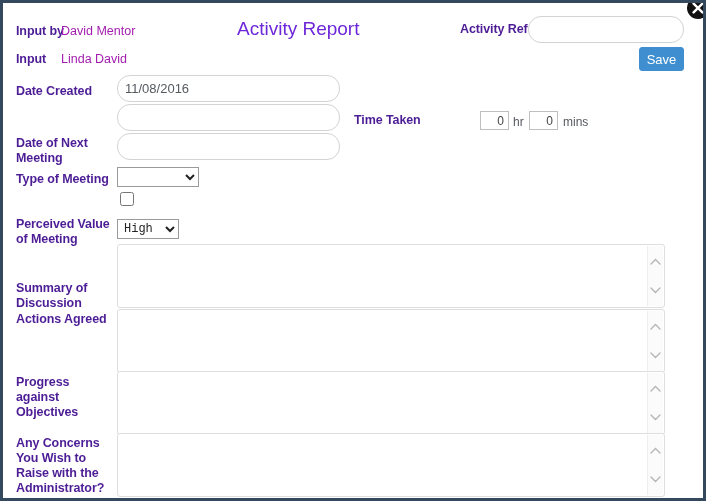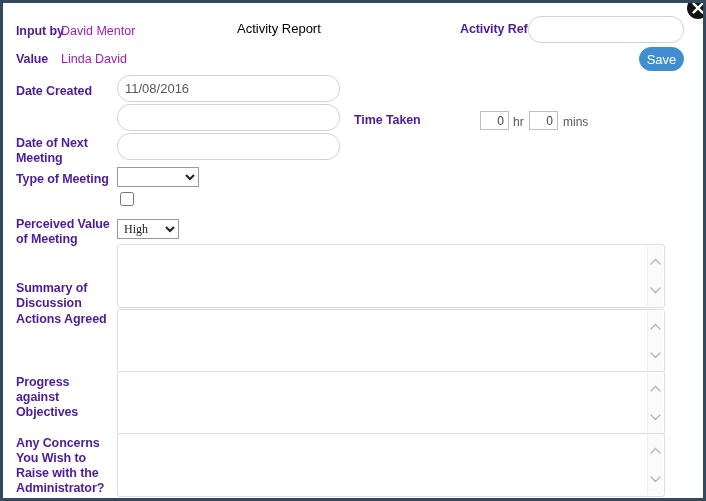--- a/index.html
+++ b/index.html
@@ -54,22 +54,22 @@
     color: #4c1d95;
     line-height: 15px;
     letter-spacing: -0.1px;
   }
   .val {
     font-size: 12.5px;
     color: #a21caf;
     line-height: 15px;
   }
   .title {
-    font-size: 13px;
-    color: #000000;
+    font-size: 19px;
+    color: #6d28d9;
     line-height: 22px;
     white-space: nowrap;
   }
 
   input.txt {
     box-sizing: border-box;
     font-family: "Liberation Sans", sans-serif;
     font-size: 13px;
     color: #555a5f;
     background: #ffffff;
@@ -90,21 +90,21 @@
     outline: none;
   }
   .unit {
     font-size: 12px;
     color: #55595e;
     line-height: 14px;
   }
 
   select.sel {
     box-sizing: border-box;
-    font-family: Liberation Serif, serif;
+    font-family: Liberation Mono, monospace;
     font-size: 12px;
     color: #222;
     background: #ffffff;
     border: 1px solid #9a9a9a;
     padding: 1px 2px;
     outline: none;
   }
 
   input.chk {
     box-sizing: border-box;
@@ -152,21 +152,21 @@
   }
   .sbar svg { display: block; }
 
   .save-btn {
     box-sizing: border-box;
     font-family: "Liberation Sans", sans-serif;
     font-size: 13px;
     color: #ffffff;
     background: #3e8ed0;
     border: 1px solid #3e8ed0;
-    border-radius: 12px;
+    border-radius: 3px;
     cursor: pointer;
     text-align: center;
     padding: 0;
   }
 </style>
 </head>
 <body>
 
 <div id="dialog">
 
@@ -176,21 +176,21 @@
     </svg>
   </div>
 
   <div class="form">
 
     <div class="abs title" style="left:234px; top:15px;">Activity Report</div>
 
     <div class="abs lbl" style="left:13px; top:21px;">Input by</div>
     <div class="abs val" style="left:58px; top:21px;">David Mentor</div>
 
-    <div class="abs lbl" style="left:13px; top:49px;">Value</div>
+    <div class="abs lbl" style="left:13px; top:49px;">Input</div>
     <div class="abs val" style="left:58px; top:49px;">Linda David</div>
 
     <div class="abs lbl" style="left:457px; top:19px;">Activity Ref</div>
     <input class="abs txt" type="text" style="left: 525px; top: 13px; width: 156px; height: 27px;" value="">
 
     <button class="abs save-btn" style="left:636px; top:44px; width:45px; height:24px;">Save</button>
 
     <div class="abs lbl" style="left:13px; top:81px;">Date Created</div>
     <input class="abs txt" type="text" style="left: 114px; top: 72px; width: 223px; height: 27px;" value="11/08/2016">
 

